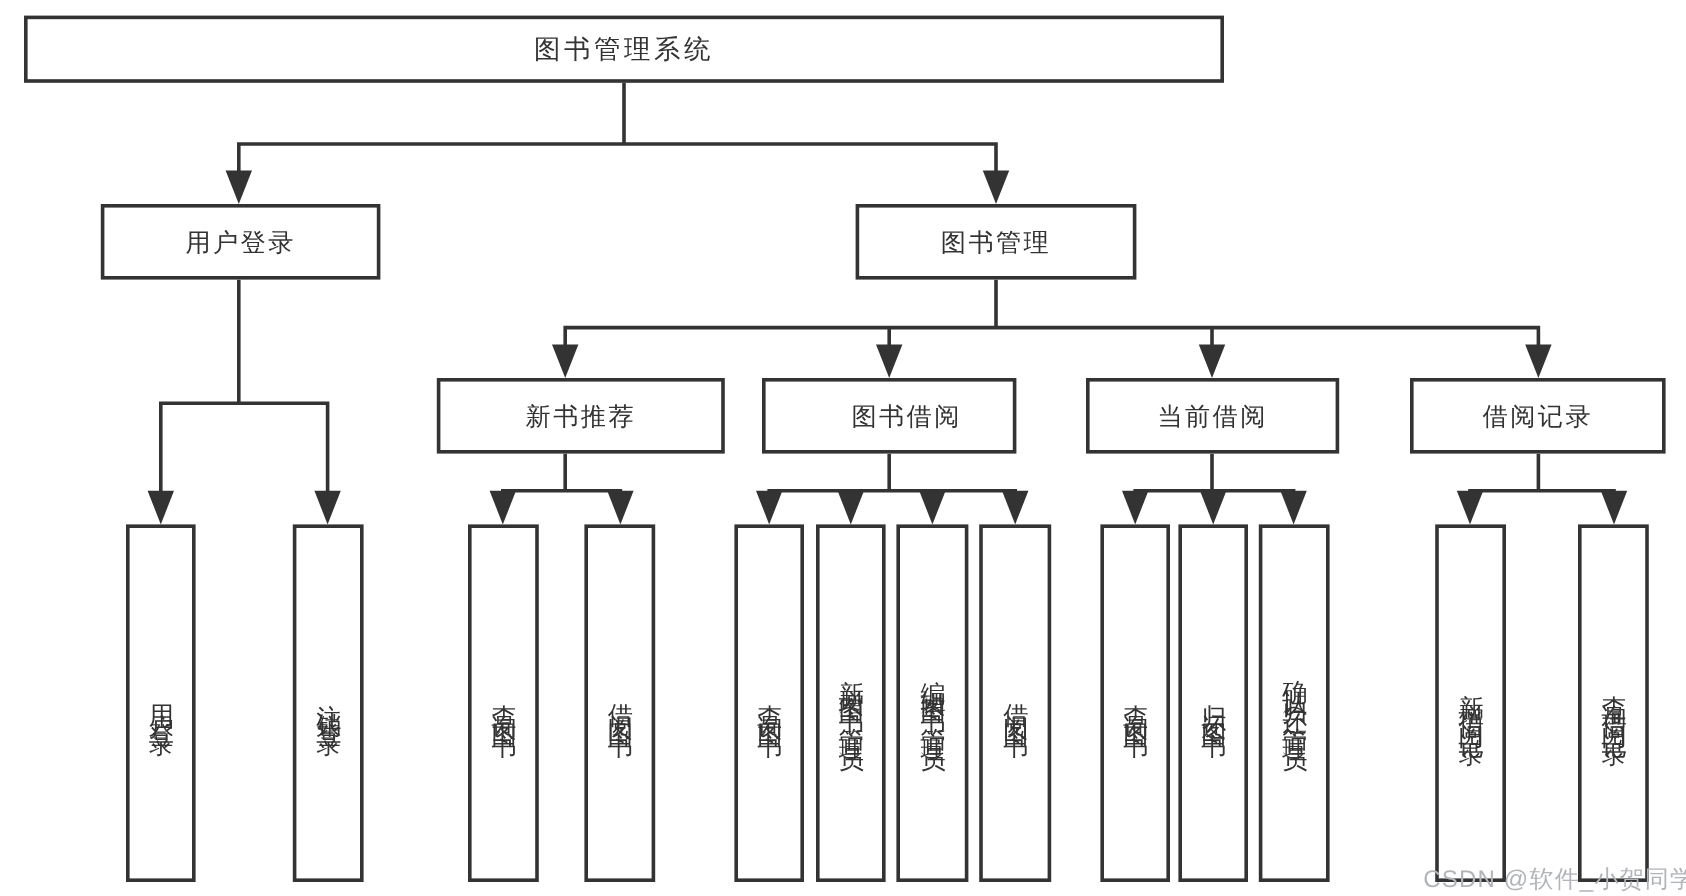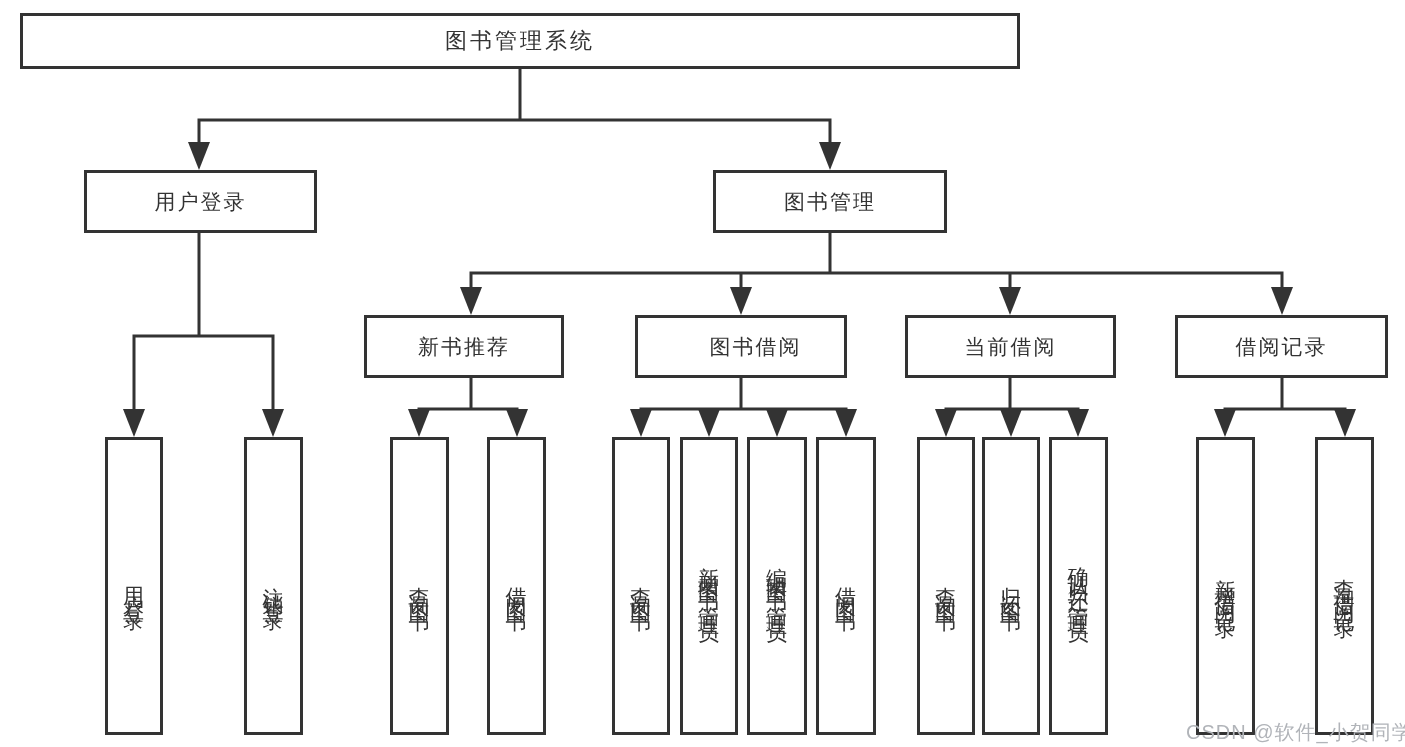--- a/index.html
+++ b/index.html
@@ -80,21 +80,21 @@
       <polygon points="1214,409 1236,409 1225,437"></polygon>
       <polygon points="1334,409 1356,409 1345,437"></polygon>
     </g>
   </svg>
 
   <div class="box hbox rootbox" style="left:20px; top:13px; width:1000px; height:56px;">图书管理系统</div>
 
   <div class="box hbox" style="left:84px; top:170px; width:233px; height:63px;">用户登录</div>
   <div class="box hbox" style="left:713px; top:170px; width:234px; height:63px;">图书管理</div>
 
-  <div class="box hbox" style="left:364px; top:315px; width:200px; height:63px;">新书推荐</div>
+  <div class="box hbox" style="left:364px; top:315px; width:240px; height:63px;">新书推荐</div>
   <div class="box hbox" style="left:635px; top:315px; width:212px; height:63px;padding-left:29px;">图书借阅</div>
   <div class="box hbox" style="left:905px; top:315px; width:211px; height:63px;">当前借阅</div>
   <div class="box hbox" style="left:1175px; top:315px; width:213px; height:63px;">借阅记录</div>
 
   <div class="box leaf" style="left:105px; top:437px; width:58px; height:298px;">用户登录</div>
   <div class="box leaf" style="left:244px; top:437px; width:59px; height:298px;">注销登录</div>
 
   <div class="box leaf" style="left:390px; top:437px; width:59px; height:298px;">查询图书</div>
   <div class="box leaf" style="left:487px; top:437px; width:59px; height:298px;">借阅图书</div>
 

